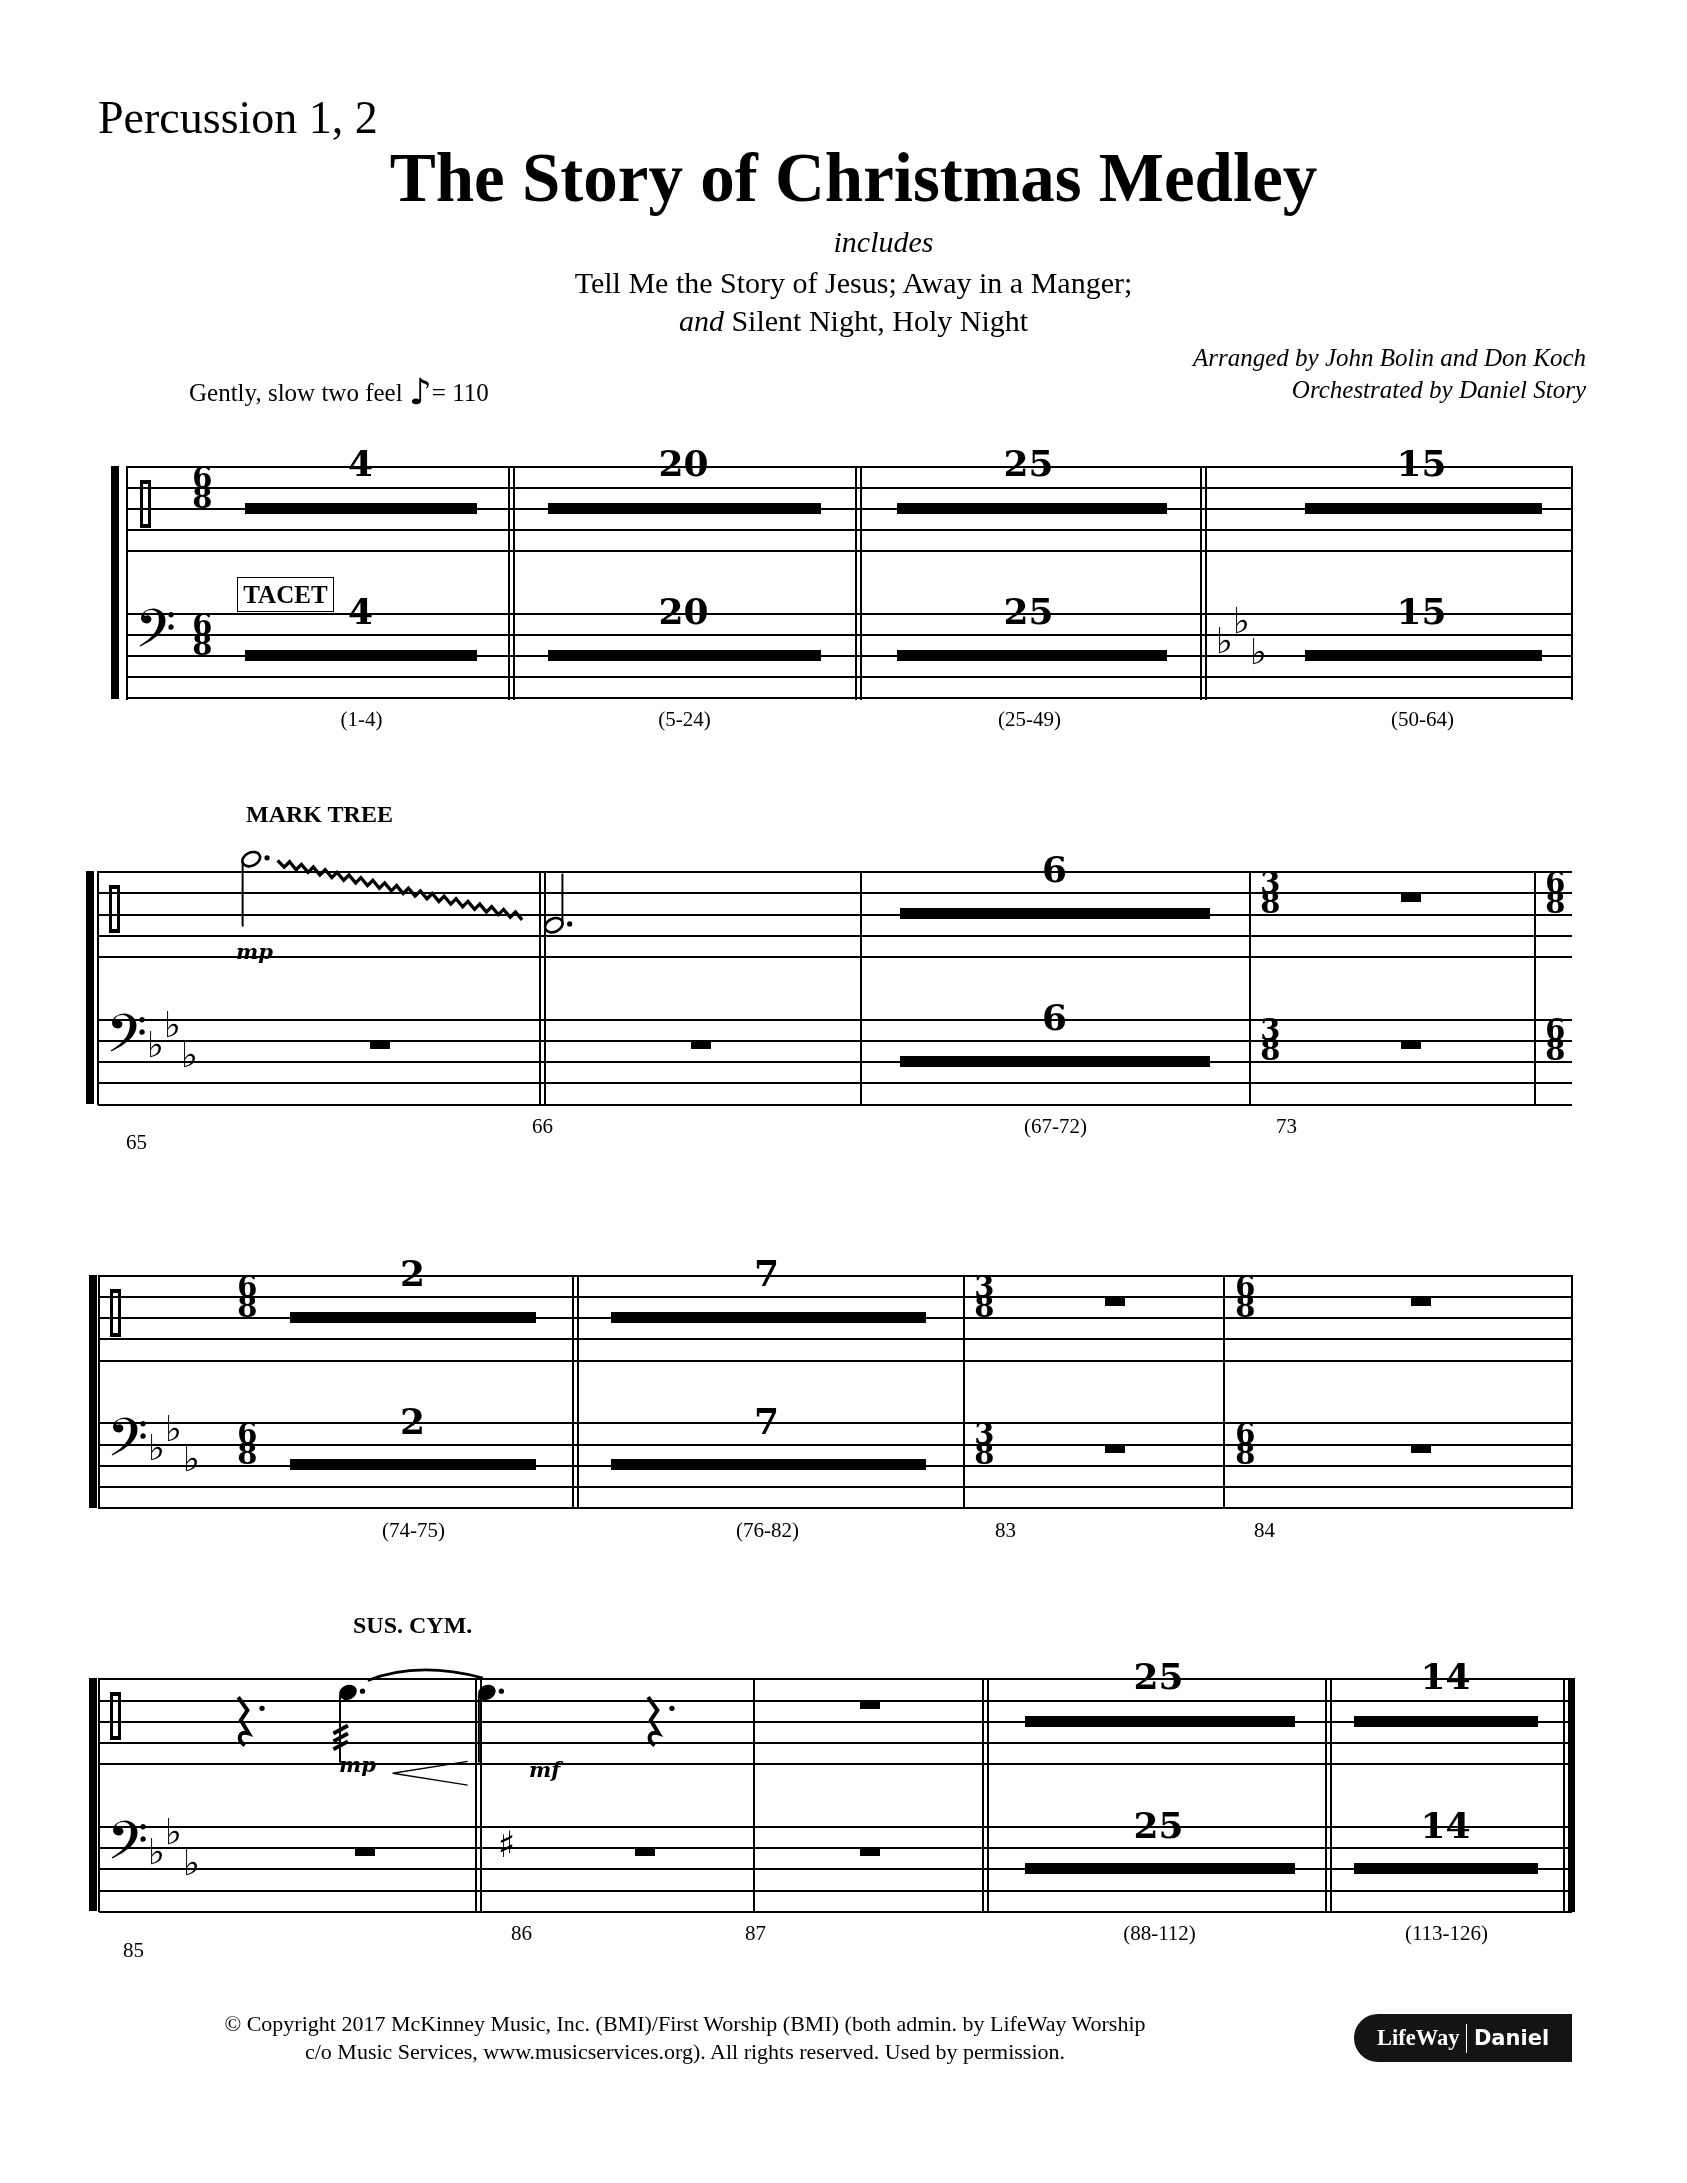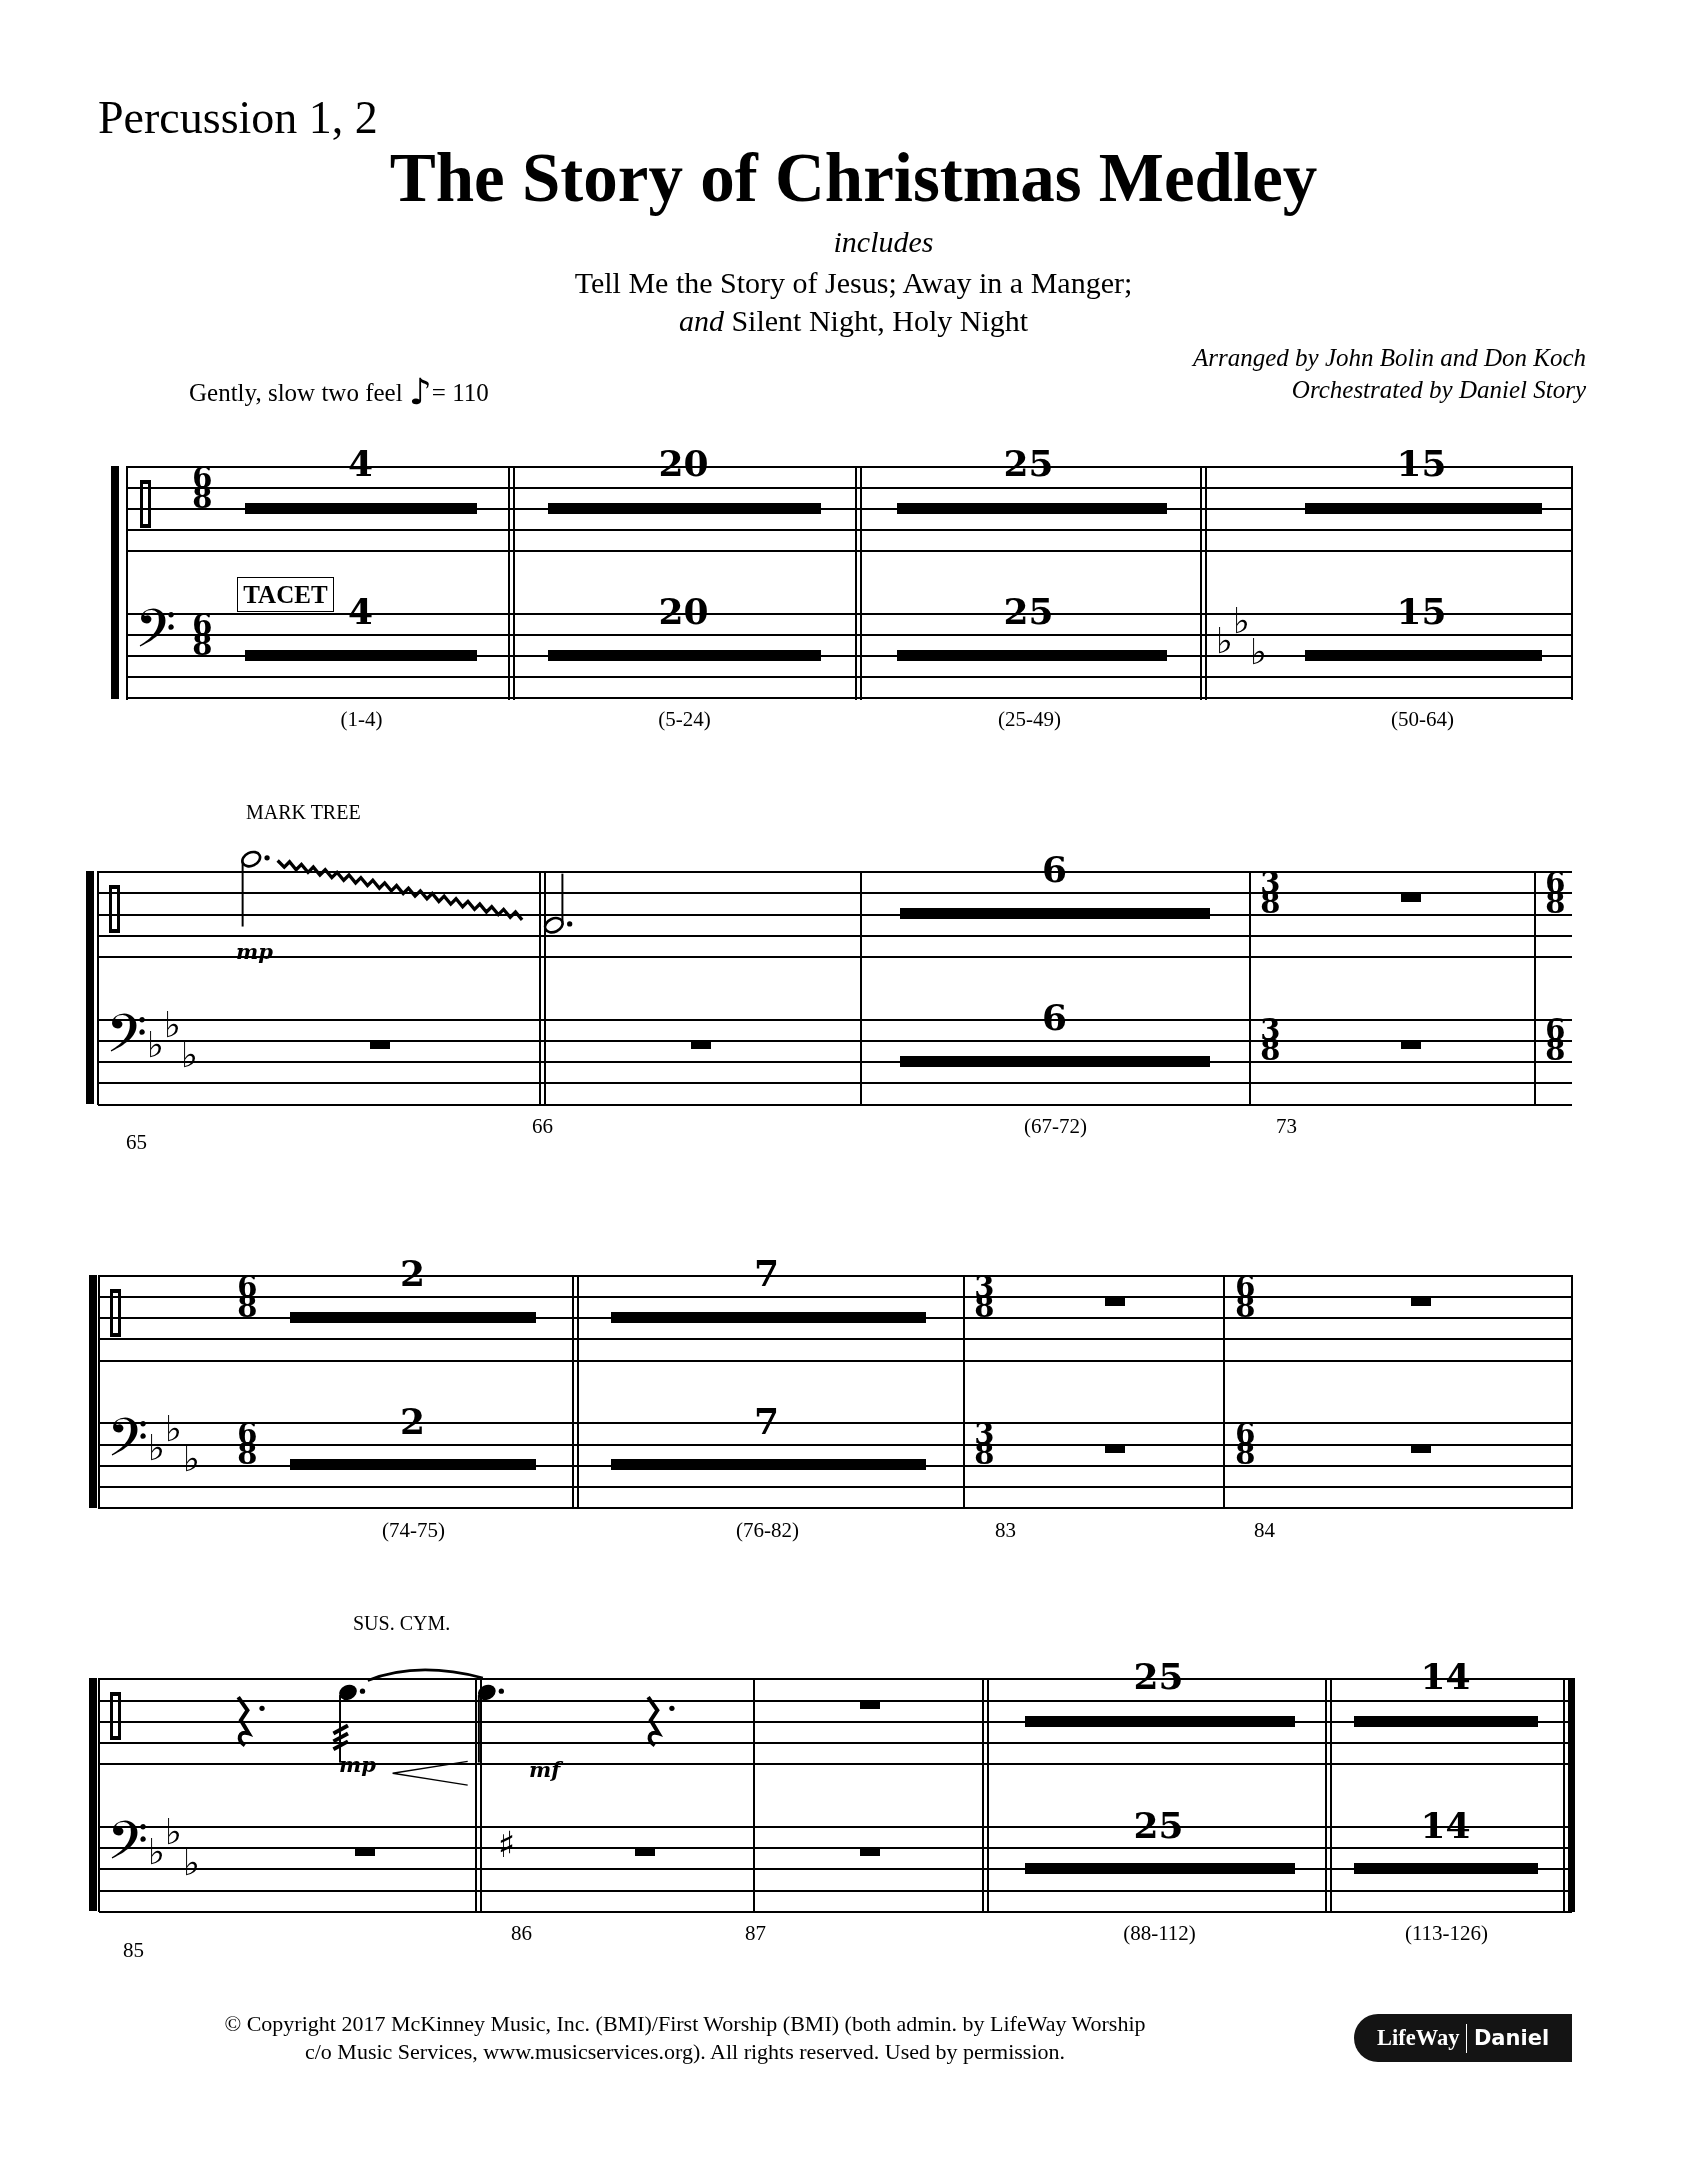--- a/index.html
+++ b/index.html
@@ -22,21 +22,21 @@
   .range { position:absolute; font-size:21px; font-family:"Liberation Serif", serif; text-align:center; width:159px; margin-left:-79px; white-space:nowrap;}
   .measno { position:absolute; font-size:21px; font-family:"Liberation Serif", serif; white-space:nowrap; }
   .timesig { position:absolute; font-weight:bold; font-size:29px; line-height:20px; font-family:"DejaVu Serif", serif; text-align:center; width:26.5px; }
   .timesig span { display:block; }
   .perc-clef { position:absolute; width:6.6px; height:48px; border:4px solid #000; border-left-width:3.3px; border-right-width:3.3px; box-sizing:border-box; }
   .bass-clef { position:absolute; font-size:64px; line-height:1; font-family:"DejaVu Sans", sans-serif; }
   .flat { position:absolute; font-size:36px; line-height:1; font-family:"DejaVu Sans", sans-serif; }
   .sharp { position:absolute; font-size:36px; line-height:1; font-family:"DejaVu Sans", sans-serif; }
   .whole-rest { position:absolute; width:20px; height:9.3px; background:#000; }
   .tacet { position:absolute; border:1.3px solid #000; padding:2.6px 5.3px; font-size:25px; font-weight:bold; font-family:"Liberation Serif", serif; }
-  .instr { position:absolute; font-size:20px; font-family:"Liberation Serif", serif; white-space:nowrap; }
+  .instr { position:absolute; font-size:24px; font-family:"Liberation Serif", serif; white-space:nowrap;font-weight:bold; }
   .dyn { position:absolute; font-size:21px; font-style:italic; font-weight:bold; font-family:"DejaVu Serif", serif; }
   .footer { left:0; width:1370px; text-align:center; font-family:"Liberation Serif", serif; font-size:22px; white-space:nowrap; }
   .logo { position:absolute; left:1354px; top:2014px; width:218px; height:48px; background:#141414; border-radius:24px 0 0 24px;
           color:#fff; display:flex; align-items:center; justify-content:center; gap:6.6px;font-weight:bold; }
   .logo .l1 { font-family:"Liberation Serif", serif; font-size:22.5px; }
   .logo .sep { width:1.3px; height:29px; background:#fff; }
   .logo .l2 { font-family:"DejaVu Sans", sans-serif; font-size:21px; }
 </style>
 </head>
 <body>

